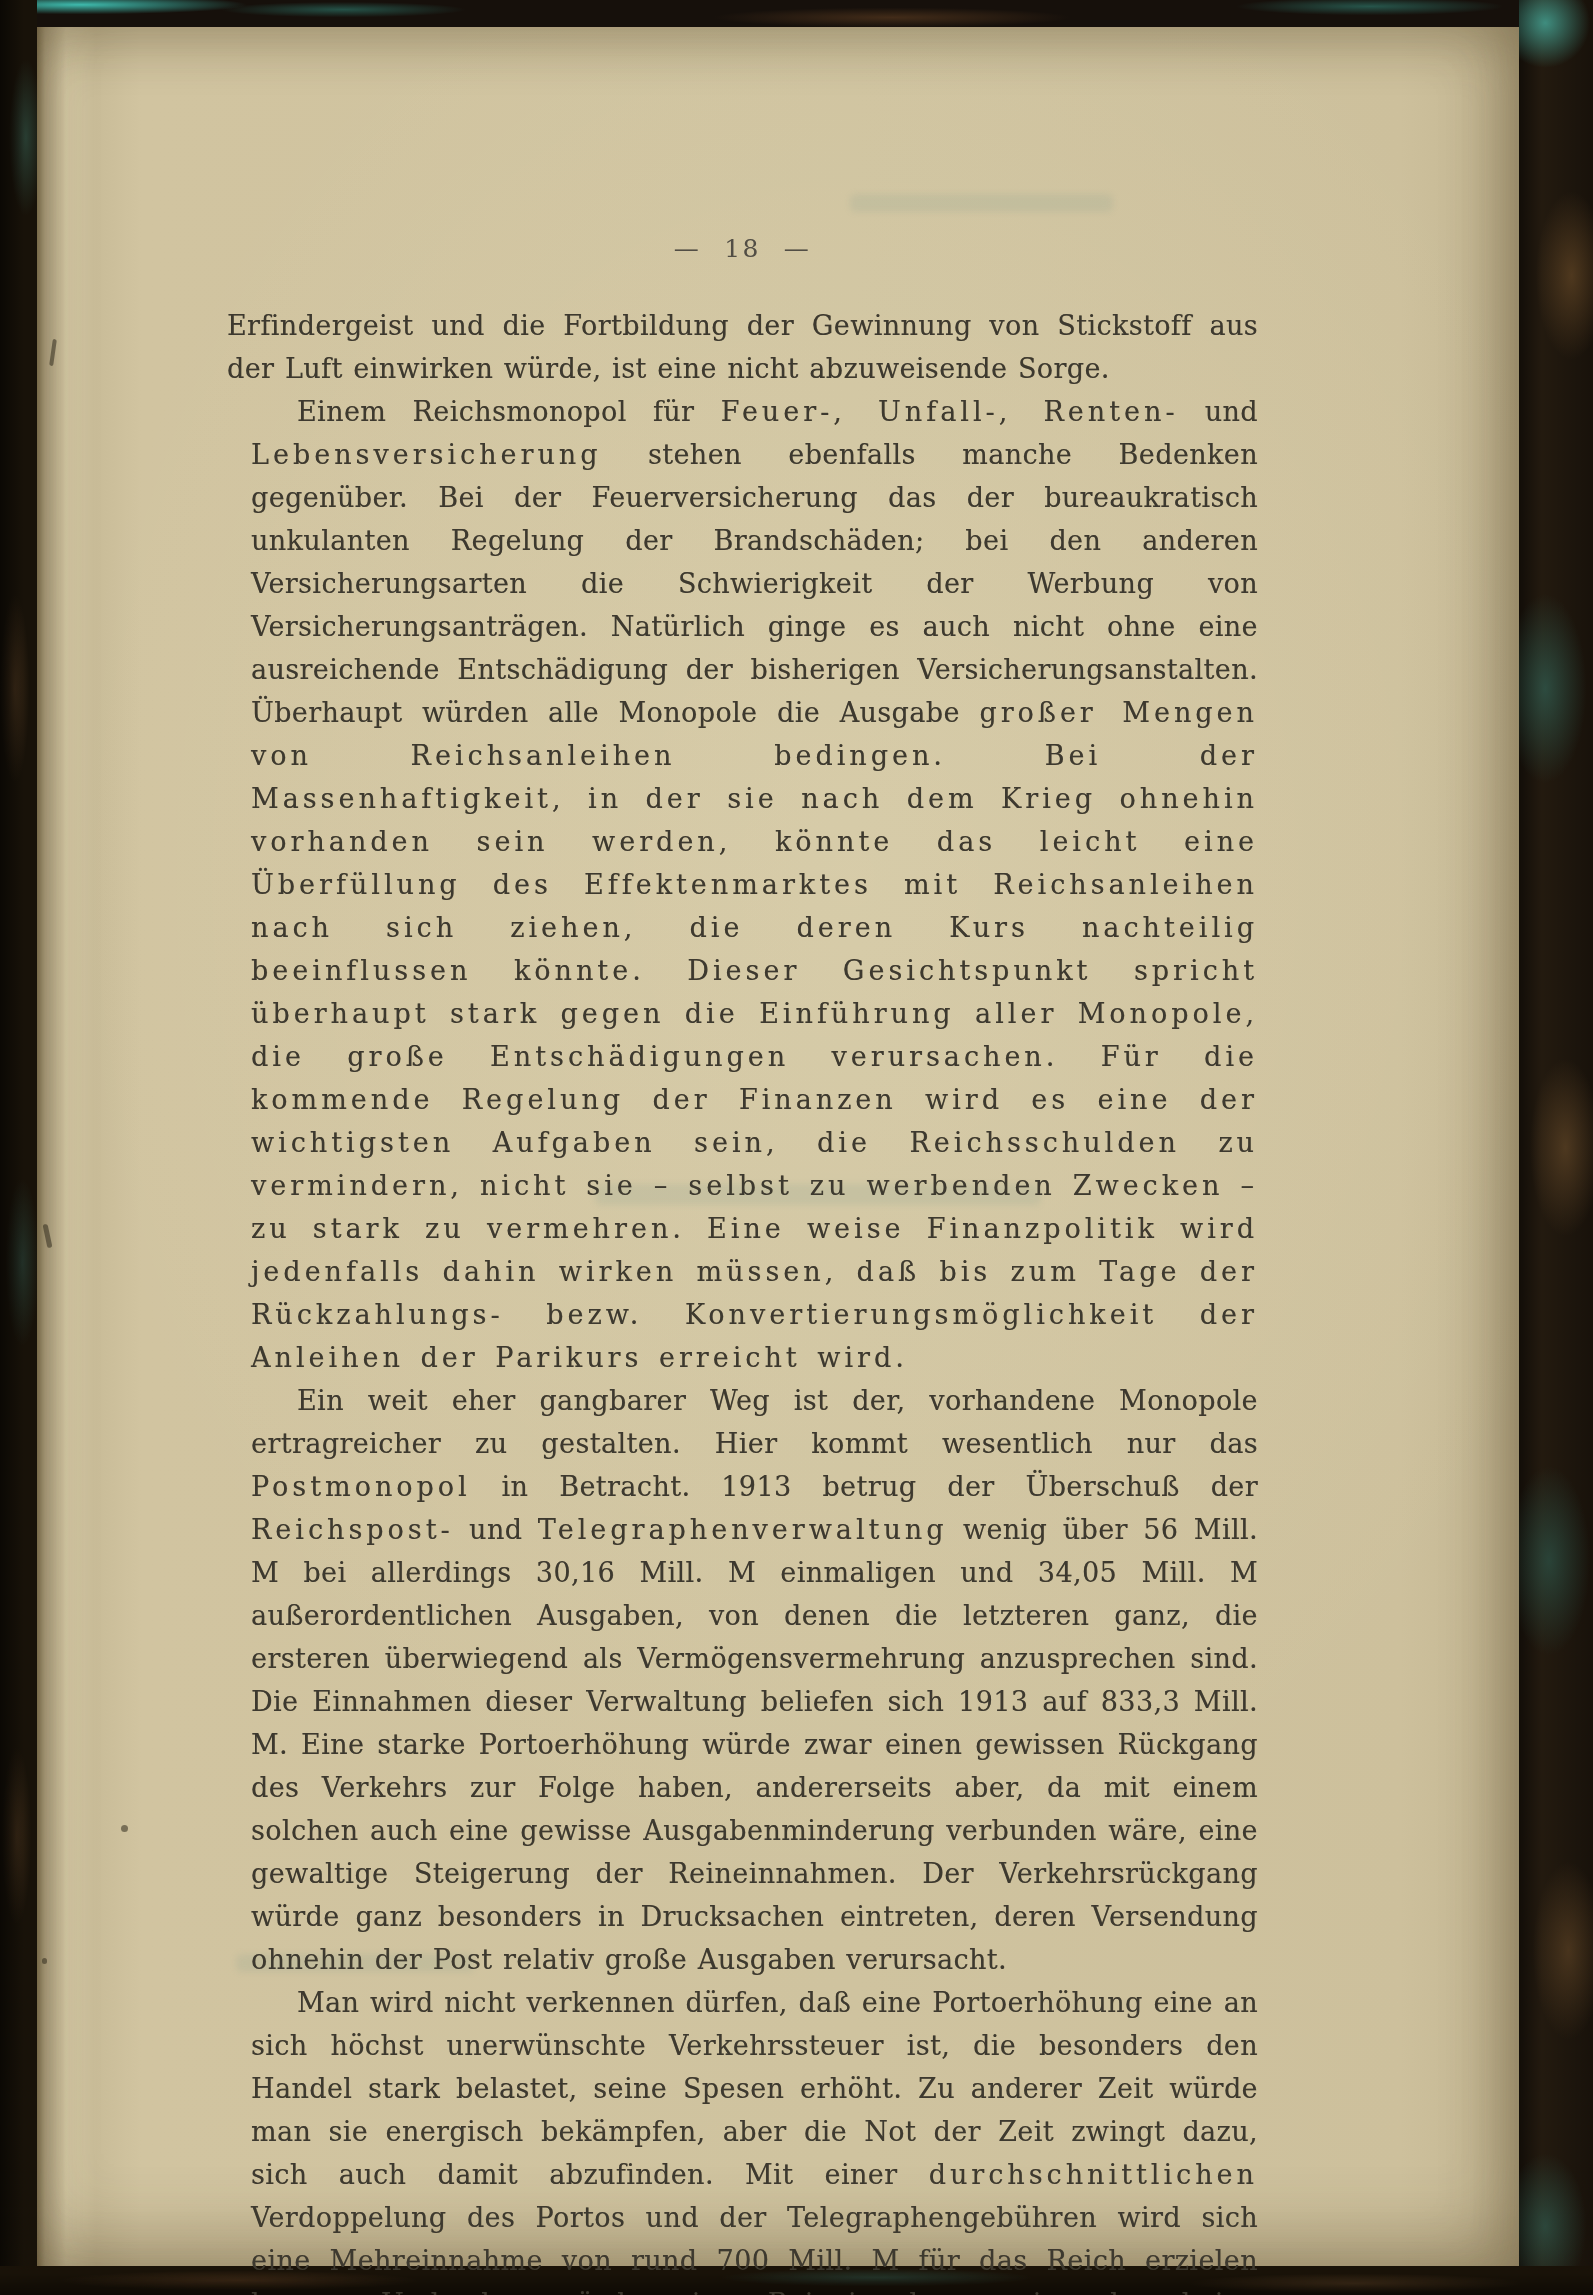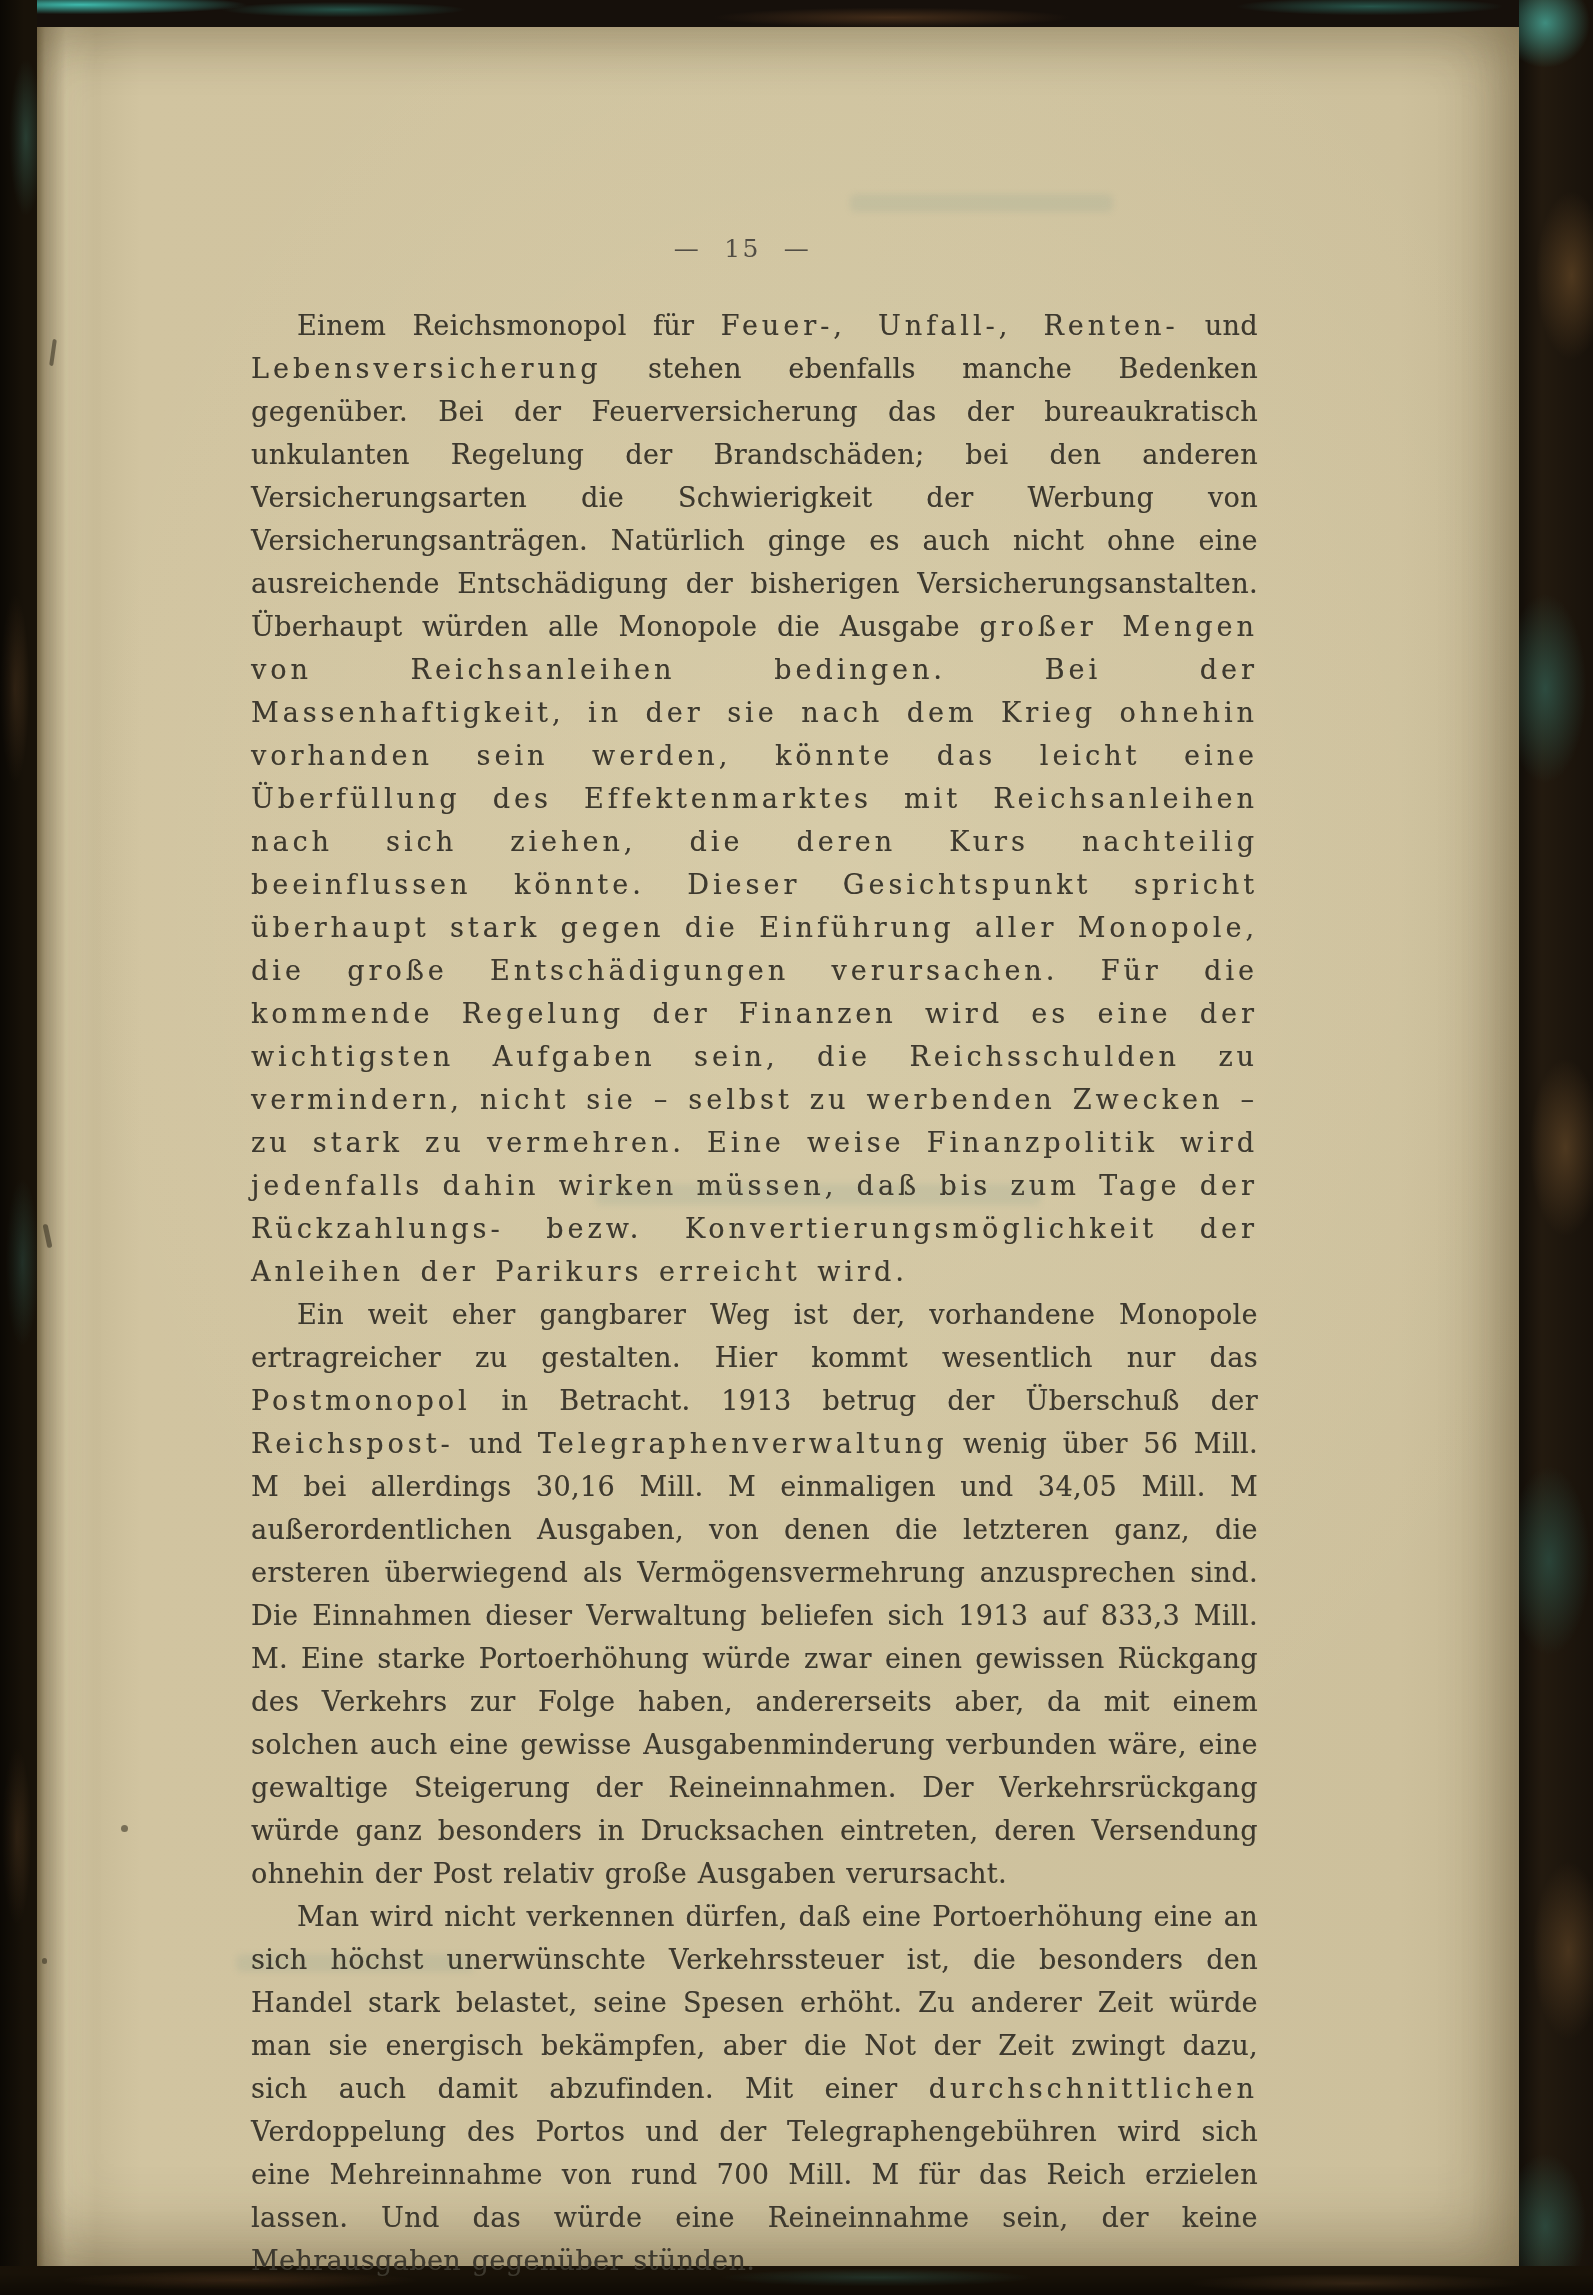--- a/index.html
+++ b/index.html
@@ -119,23 +119,24 @@
 
     <div class="ghost ghost-1"></div>
     <div class="ghost ghost-2"></div>
     <div class="ghost ghost-3"></div>
 
     <div class="speck speck-1"></div>
     <div class="speck speck-2"></div>
     <div class="speck speck-3"></div>
     <div class="speck speck-4"></div>
 
-    <div class="page-number">— 15 —</div>
+    <div class="page-number">— 18 —</div>
 
     <div class="text-block">
+        <p class="para"><span class="seg">Erfindergeist und die Fortbildung der Gewinnung von Stickstoff aus der Luft einwirken würde, ist eine nicht abzuweisende Sorge.</span></p>
         <p class="para indent"><span class="seg">Einem Reichsmonopol für </span><span class="seg spaced">Feuer-, Unfall-, Renten-</span><span class="seg"> und </span><span class="seg spaced">Lebensversicherung</span><span class="seg"> stehen ebenfalls manche Bedenken gegenüber. Bei der Feuerversicherung das der bureaukratisch unkulanten Regelung der Brandschäden; bei den anderen Versicherungsarten die Schwierigkeit der Werbung von Versicherungsanträgen. Natürlich ginge es auch nicht ohne eine ausreichende Entschädigung der bisherigen Versicherungsanstalten. Überhaupt würden alle Monopole die Ausgabe </span><span class="seg spaced">großer Mengen von Reichsanleihen bedingen. Bei der Massenhaftigkeit, in der sie nach dem Krieg ohnehin vorhanden sein werden, könnte das leicht eine Überfüllung des Effektenmarktes mit Reichsanleihen nach sich ziehen, die deren Kurs nachteilig beeinflussen könnte. Dieser Gesichtspunkt spricht überhaupt stark gegen die Einführung aller Monopole, die große Entschädigungen verursachen. Für die kommende Regelung der Finanzen wird es eine der wichtigsten Aufgaben sein, die Reichsschulden zu vermindern, nicht sie – selbst zu werbenden Zwecken – zu stark zu vermehren. Eine weise Finanzpolitik wird jedenfalls dahin wirken müssen, daß bis zum Tage der Rückzahlungs- bezw. Konvertierungsmöglichkeit der Anleihen der Parikurs erreicht wird.</span></p>
         <p class="para indent"><span class="seg">Ein weit eher gangbarer Weg ist der, vorhandene Monopole ertragreicher zu gestalten. Hier kommt wesentlich nur das </span><span class="seg spaced">Postmonopol</span><span class="seg"> in Betracht. 1913 betrug der Überschuß der </span><span class="seg spaced">Reichspost-</span><span class="seg"> und </span><span class="seg spaced">Telegraphenverwaltung</span><span class="seg"> wenig über 56 Mill. M bei allerdings 30,16 Mill. M einmaligen und 34,05 Mill. M außerordentlichen Ausgaben, von denen die letzteren ganz, die ersteren überwiegend als Vermögensvermehrung anzusprechen sind. Die Einnahmen dieser Verwaltung beliefen sich 1913 auf 833,3 Mill. M. Eine starke Portoerhöhung würde zwar einen gewissen Rückgang des Verkehrs zur Folge haben, andererseits aber, da mit einem solchen auch eine gewisse Ausgabenminderung verbunden wäre, eine gewaltige Steigerung der Reineinnahmen. Der Verkehrsrückgang würde ganz besonders in Drucksachen eintreten, deren Versendung ohnehin der Post relativ große Ausgaben verursacht.</span></p>
         <p class="para indent"><span class="seg">Man wird nicht verkennen dürfen, daß eine Portoerhöhung eine an sich höchst unerwünschte Verkehrssteuer ist, die besonders den Handel stark belastet, seine Spesen erhöht. Zu anderer Zeit würde man sie energisch bekämpfen, aber die Not der Zeit zwingt dazu, sich auch damit abzufinden. Mit einer </span><span class="seg spaced">durchschnittlichen</span><span class="seg"> Verdoppelung des Portos und der Telegraphengebühren wird sich eine Mehreinnahme von rund 700 Mill. M für das Reich erzielen lassen. Und das würde eine Reineinnahme sein, der keine Mehrausgaben gegenüber stünden.</span></p>
       </div>
 
   </div>
 </div>
 
 
 </body></html>

